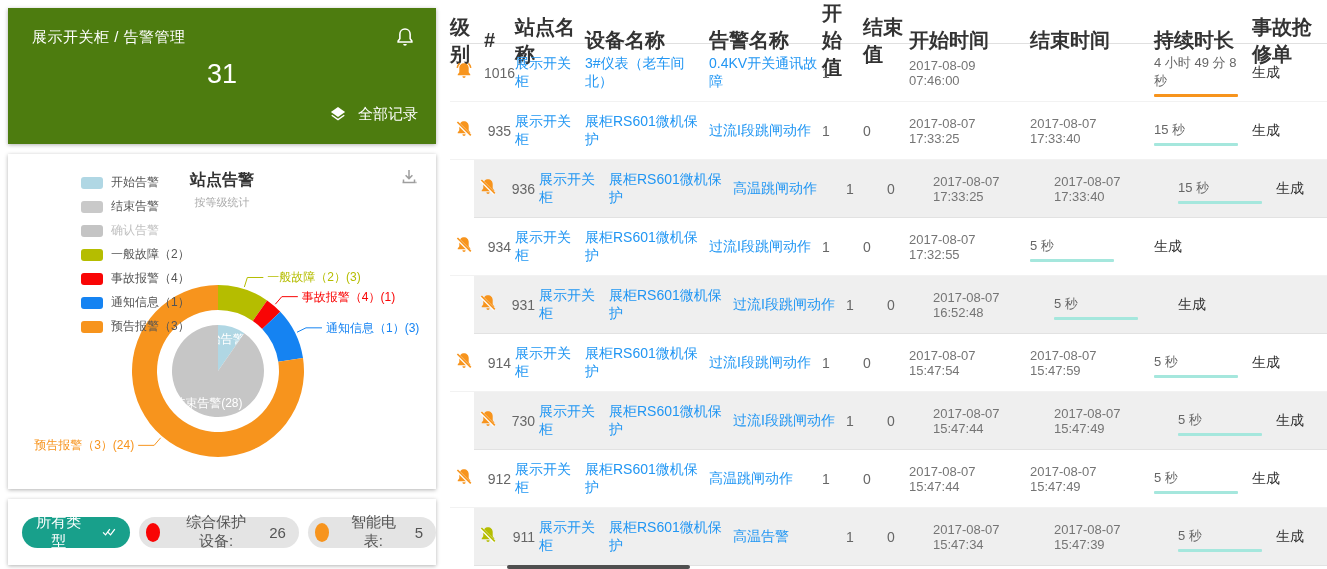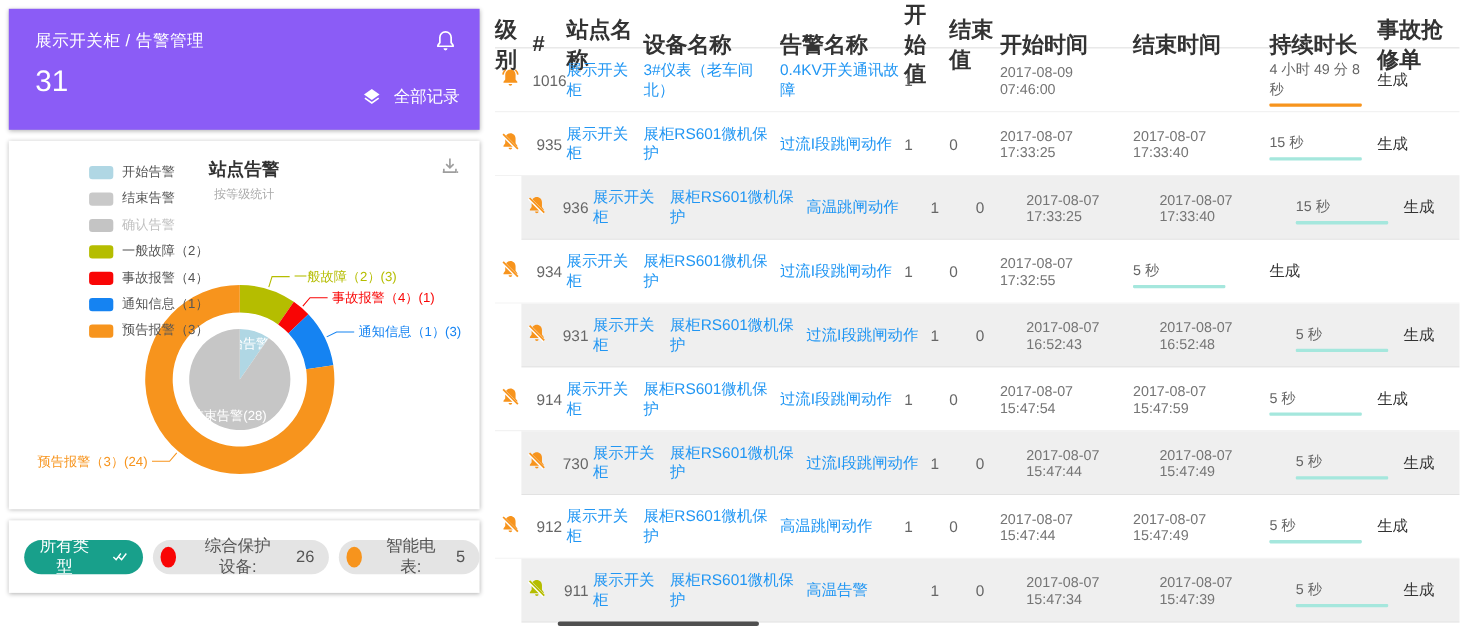--- a/index.html
+++ b/index.html
@@ -3,24 +3,24 @@
 <meta charset="utf-8">
 <style>
   * { box-sizing: border-box; margin: 0; padding: 0; }
   html,body { width:1327px; height:569px; overflow:hidden; background:#fff;
     font-family:"Liberation Sans", sans-serif; }
   .page { position:relative; width:1327px; height:569px; }
 
   
   .left { position:absolute; left:8px; top:8px; width:428px; }
 
-  .red-card { position:relative; height:110px; background:#8b5cf6; color:#fff;
+  .red-card { position:relative; height:136px; background:#4d7c0f; color:#fff;
     box-shadow:0 1px 4px rgba(0,0,0,.3); padding:20px 24px; }
   .breadcrumb { font-size:15px; letter-spacing:.5px; }
-  .alarm-count { font-size:27px; margin-top:12px; }
+  .alarm-count { font-size:27px; margin-top:12px;text-align:center; }
   .red-bell { position:absolute; top:18px; right:20px; width:22px; height:22px; cursor:pointer; }
   .all-records { position:absolute; right:18px; bottom:20px; display:flex; align-items:center;
     gap:10px; background:none; border:none; color:#fff; font-size:15px; cursor:pointer;
     font-family:inherit; }
 
   .chart-card { position:relative; margin-top:10px; height:335px; background:#fff;
     box-shadow:0 1px 4px rgba(0,0,0,.3); }
   .chart-title { position:absolute; top:16px; left:0; right:0; text-align:center; pointer-events:none; }
   .chart-title .t { font-size:16px; font-weight:bold; color:#333; }
   .chart-title .s { font-size:11px; color:#aaa; margin-top:4px; }
@@ -258,21 +258,20 @@
             <path d="M8.4 15.3a1.6 1.6 0 0 0 3.2 0z" fill="#f7941d"></path>
             <line x1="3" y1="3.4" x2="16.4" y2="16.8" stroke="#fff" stroke-width="3"></line>
             <line x1="3.4" y1="3" x2="16.8" y2="16.4" stroke="#f7941d" stroke-width="1.6"></line>
           </svg></span>
         <span class="idcell cell">931</span>
         <span class="link cell">展示开关柜</span>
         <span class="link cell">展柜RS601微机保护</span>
         <span class="link cell">过流I段跳闸动作</span>
         <span class="cell">1</span>
         <span class="cell">0</span>
-        <span class="timecell cell">2017-08-07 16:52:43</span>
         <span class="timecell cell">2017-08-07 16:52:48</span>
         <span class="durcell cell"><span>5 秒</span><div class="durline" style="background:#a5e7dd"></div></span>
         <span class="gen cell">生成</span>
       </div>
       <div class="trow row">
         <span class="levelcell"><svg width="20" height="20" viewBox="0 0 20 20">
             <path d="M10 2.2c-2.7 0-4.7 2.1-4.7 4.8v4.2L3.7 13.4v.9h12.6v-.9L14.7 11.2V7c0-2.7-2-4.8-4.7-4.8z" fill="#f7941d"></path>
             <path d="M8.4 15.3a1.6 1.6 0 0 0 3.2 0z" fill="#f7941d"></path>
             <line x1="3" y1="3.4" x2="16.4" y2="16.8" stroke="#fff" stroke-width="3"></line>
             <line x1="3.4" y1="3" x2="16.8" y2="16.4" stroke="#f7941d" stroke-width="1.6"></line>

